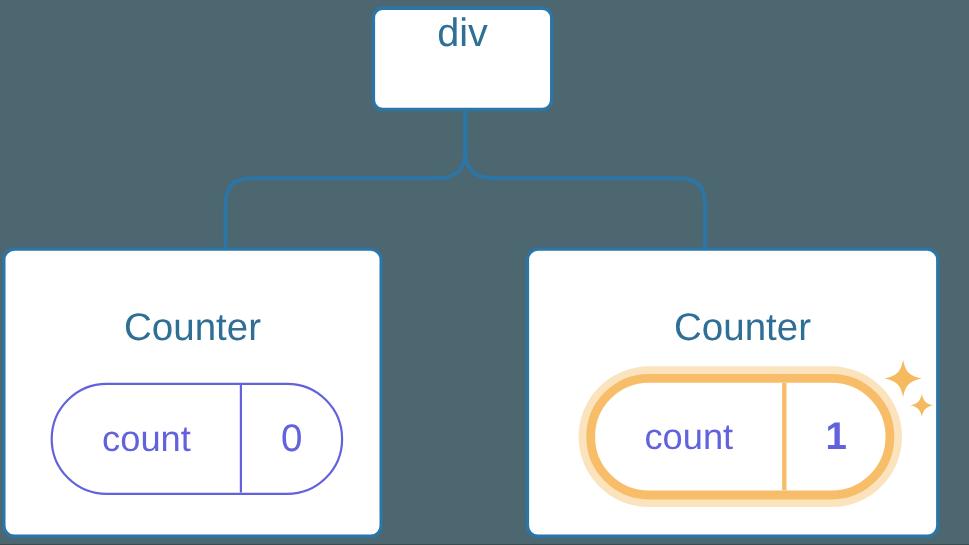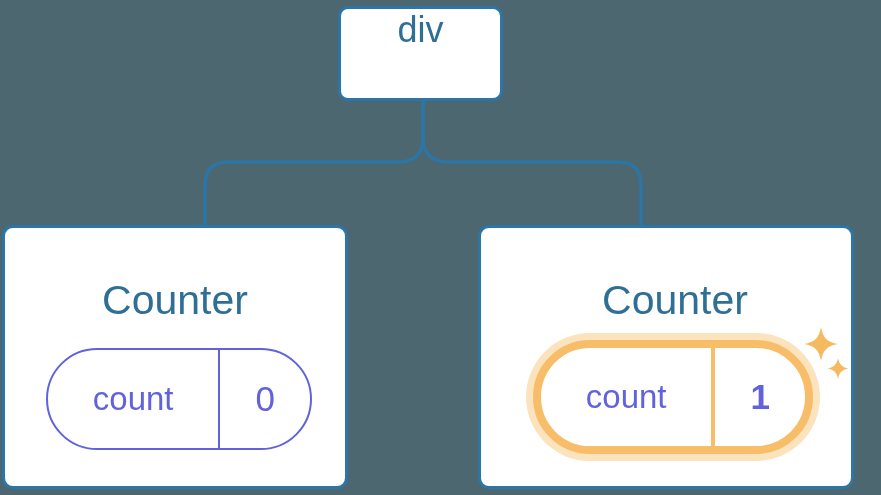--- a/index.html
+++ b/index.html
@@ -44,21 +44,21 @@
     border-radius: 11px;
     box-sizing: border-box;
   }
   .card-left  { left: 2px;   width: 346px; }
   .card-right { left: 478px; width: 376px; }
   .card-title {
     position: absolute;
     left: 0; right: 0;
     top: 52px;
     text-align: center;
-    font-size: 41px;
+    font-size: 35px;
     line-height: 1;
     font-weight: 500;
     color: var(--node-text, #2f6f96);
   }
   .card-right .card-title { transform: translateX(9px); }
   .pill {
     position: absolute;
     display: flex;
     align-items: stretch;
     box-sizing: border-box;

